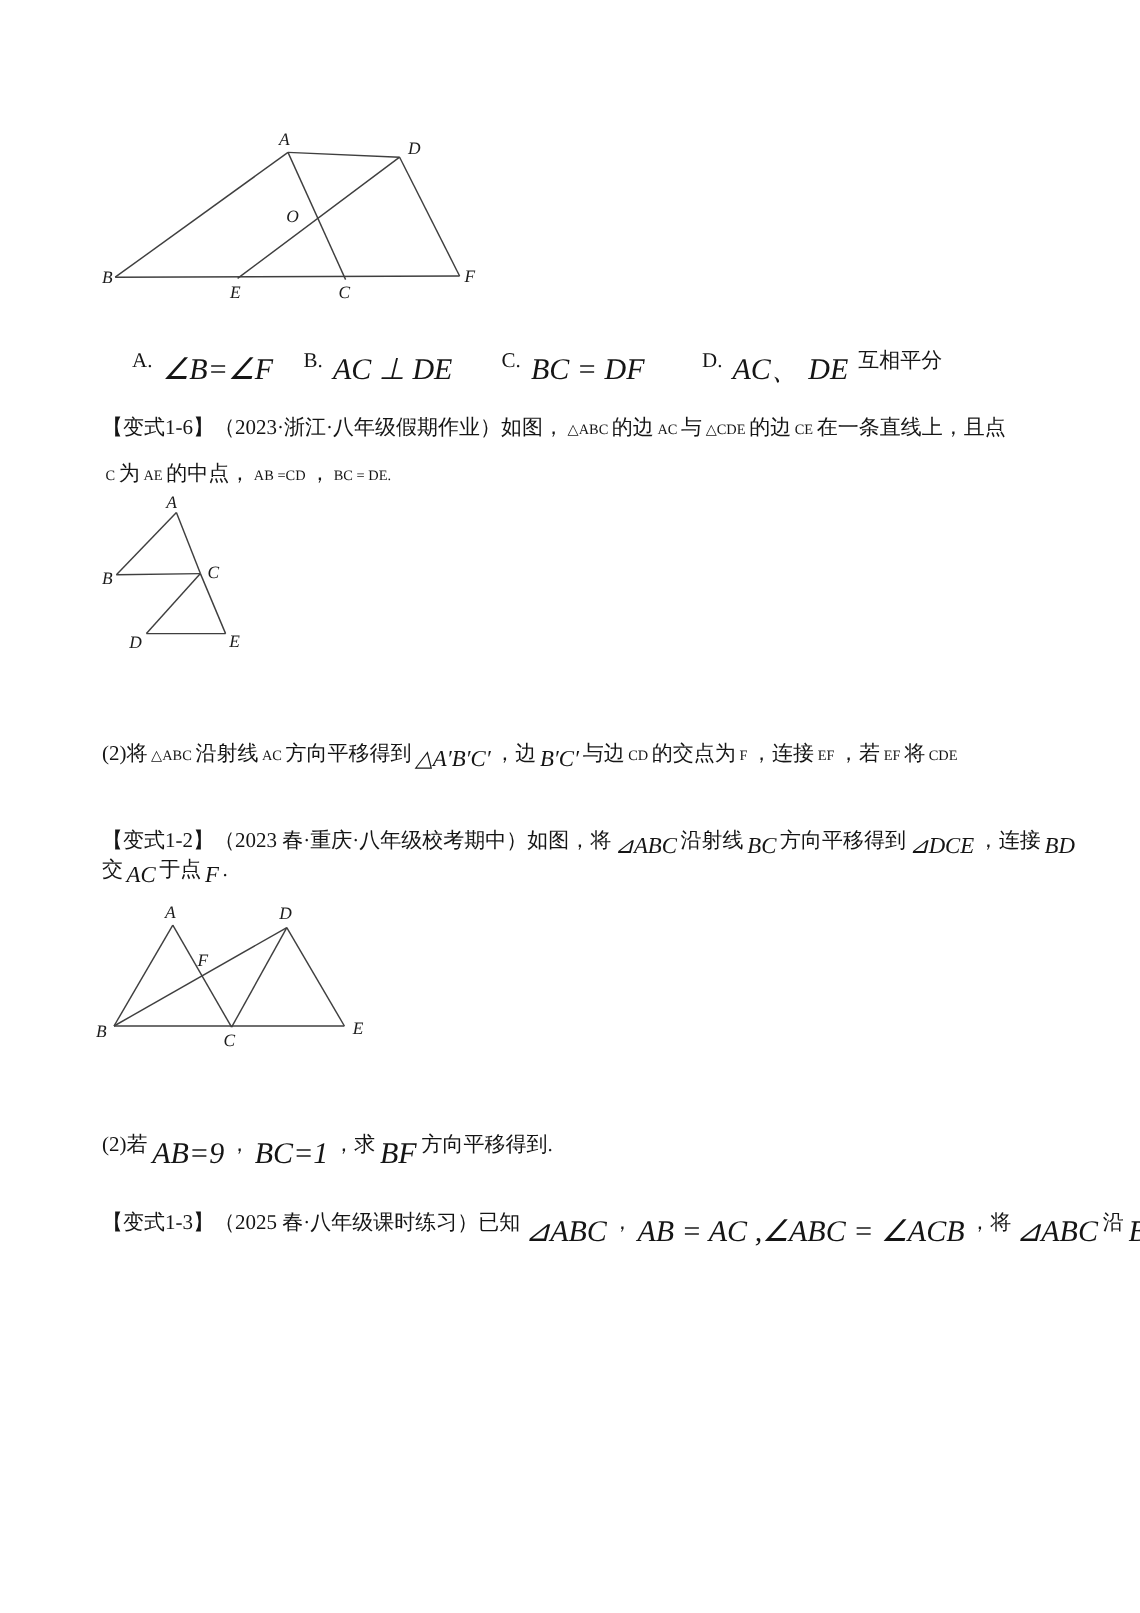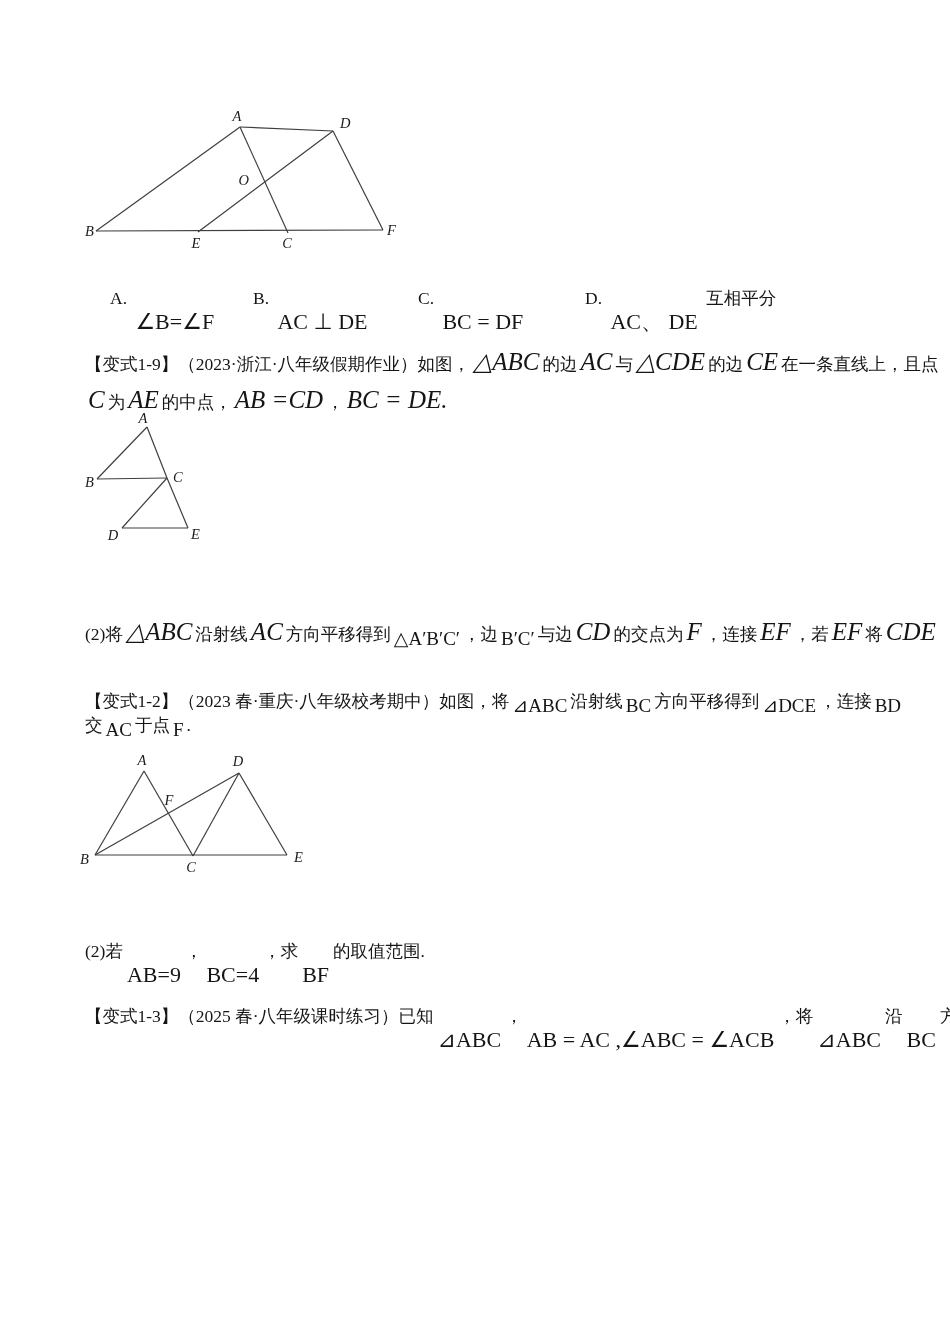--- a/index.html
+++ b/index.html
@@ -2,23 +2,23 @@
 <html><head>
 <meta charset="utf-8">
 <style>
   html,body { margin:0; padding:0; background:#ffffff; }
   #page {
     position:relative; width:950px; height:1344px; background:#ffffff;
     overflow:hidden; font-family:"Liberation Serif", serif; color:#151515;
   }
   .line { position:absolute; white-space:nowrap; font-size:17.5px; line-height:1.35; }
   .cn  { font-style:normal; }
-  .m   { font-style:italic; font-size:25px; padding:0 3px; }
-  .md  { font-size:19px; padding:0 3px; position:relative; top:5px; }
-  .md2 { font-size:22px; padding:0 4px; position:relative; top:25px; }
+  .m   { font-size:12px; padding:0 3px; }
+  .md  { font-style:italic; font-size:19px; padding:0 3px; position:relative; top:5px; }
+  .md2 { font-style:italic; font-size:25px; padding:0 4px; position:relative; top:10px; }
   .opt { position:absolute; top:6px; white-space:nowrap; }
   .opt-letter { font-size:17.5px; }
   .blank { display:inline-block; width:80px; height:12px; border-bottom:1.7px solid #222;
            position:relative; top:2px; margin:0 2px; }
   svg.fig { position:absolute; overflow:visible; }
   svg text { font-family:"Liberation Serif", serif; font-style:italic; font-size:14.5px; fill:#1c1c1c; }
   svg line { stroke:#3f3f3f; stroke-width:1.2; fill:none; }
 </style>
 </head>
 <body>
@@ -55,21 +55,21 @@
       <span class="md2">BC = DF</span>
     </span>
     <span class="opt" style="left:585px">
       <span class="opt-letter">D.</span>
       <span class="md2">AC、 DE</span>
       <span class="cn">互相平分</span>
     </span>
   </div>
 
   <div class="line" style="left:85px; top:345px">
-    <span class="cn">【变式1-9】（2023·浙江·八年级假期作业）如图，</span><span class="m">△ABC</span><span class="cn">的边</span><span class="m">AC</span><span class="cn">与</span><span class="m">△CDE</span><span class="cn">的边</span><span class="m">CE</span><span class="cn">在一条直线上，且点</span>
+    <span class="cn">【变式1-6】（2023·浙江·八年级假期作业）如图，</span><span class="m">△ABC</span><span class="cn">的边</span><span class="m">AC</span><span class="cn">与</span><span class="m">△CDE</span><span class="cn">的边</span><span class="m">CE</span><span class="cn">在一条直线上，且点</span>
   </div>
   <div class="line" style="left:85px; top:383px">
     <span class="m">C</span><span class="cn">为</span><span class="m">AE</span><span class="cn">的中点，</span><span class="m">AB =CD</span><span class="cn">，</span><span class="m">BC = DE.</span>
   </div>
 
   <svg class="fig" style="left:85px; top:413px;" width="130" height="135" viewBox="0 0 130 135">
     <line x1="12" y1="66" x2="62" y2="14"></line>
     <line x1="62" y1="14" x2="82" y2="65"></line>
     <line x1="12" y1="66" x2="82" y2="65"></line>
     <line x1="82" y1="65" x2="37" y2="115"></line>
@@ -102,20 +102,20 @@
     <line x1="159" y1="21" x2="207" y2="103"></line>
     <text x="62" y="13" text-anchor="middle">A</text>
     <text x="158" y="14" text-anchor="middle">D</text>
     <text x="0" y="112" text-anchor="start">B</text>
     <text x="111" y="120" text-anchor="middle">C</text>
     <text x="214" y="110" text-anchor="start">E</text>
     <text x="89" y="53" text-anchor="middle">F</text>
   </svg>
 
   <div class="line" style="left:85px; top:935px">
-    <span class="cn">(2)若</span><span class="md2">AB=9</span><span class="cn">，</span><span class="md2">BC=4</span><span class="cn">，求</span><span class="md2">BF</span><span class="cn">的取值范围.</span>
+    <span class="cn">(2)若</span><span class="md2">AB=9</span><span class="cn">，</span><span class="md2">BC=1</span><span class="cn">，求</span><span class="md2">BF</span><span class="cn">方向平移得到.</span>
   </div>
 
   <div class="line" style="left:85px; top:1000px">
     <span class="cn">【变式1-3】（2025 春·八年级课时练习）已知</span><span class="md2">⊿ABC</span><span class="cn">，</span><span class="md2">AB = AC ,∠ABC = ∠ACB</span><span class="cn">，将</span><span class="md2">⊿ABC</span><span class="cn">沿</span><span class="md2">BC</span><span class="cn">方</span>
   </div>
 
 </div>
 
 </body></html>

